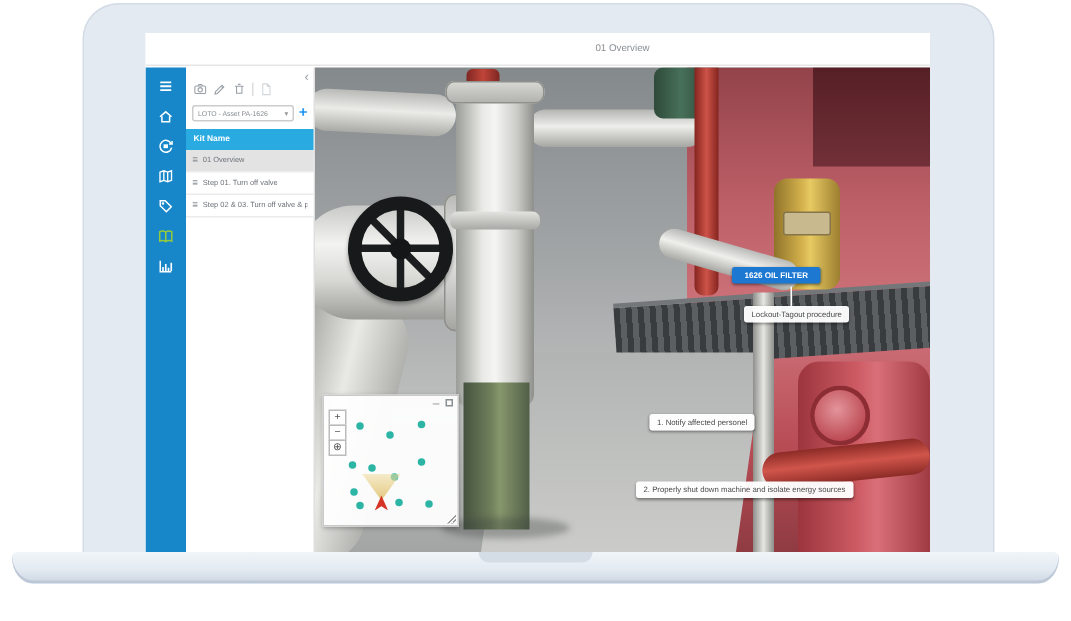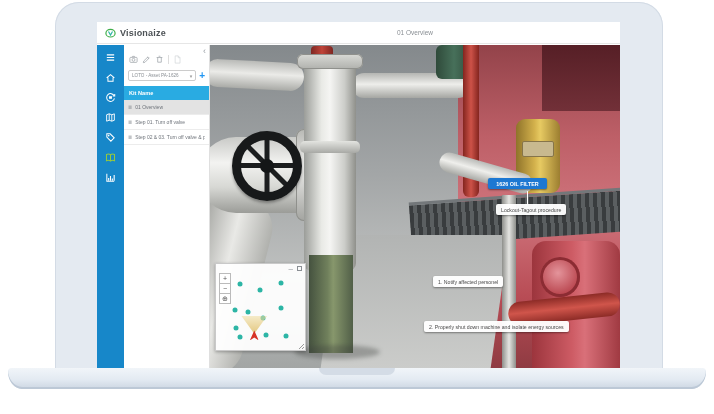--- a/index.html
+++ b/index.html
@@ -136,27 +136,20 @@
 
 <div class="stage">
   <div class="bezel"></div>
   <div class="base">
     <div class="base-notch"></div>
   </div>
 
   <div class="screen">
 
     <div class="app-header">
-      <div class="brand">
-        <svg width="11" height="11" viewBox="0 0 12 12">
-          <ellipse cx="6" cy="5.6" rx="5" ry="4.2" fill="none" stroke="#3fae49" stroke-width="1.3"></ellipse>
-          <path d="M3.8 3.8 L6 7.6 L8.2 3.8" fill="none" stroke="#2cb5a5" stroke-width="1.3"></path>
-        </svg>
-        <span class="brand-name">Visionaize</span>
-      </div>
       <div class="vp-title">01 Overview</div>
     </div>
 
     <div class="app-body">
 
       <div class="sidebar">
         <div class="side-item menu">
           <svg width="11" height="11" viewBox="0 0 12 12">
               <path d="M2 3.2h8M2 6h8M2 8.8h8" stroke="#fff" stroke-width="1.3"></path>
             </svg>

